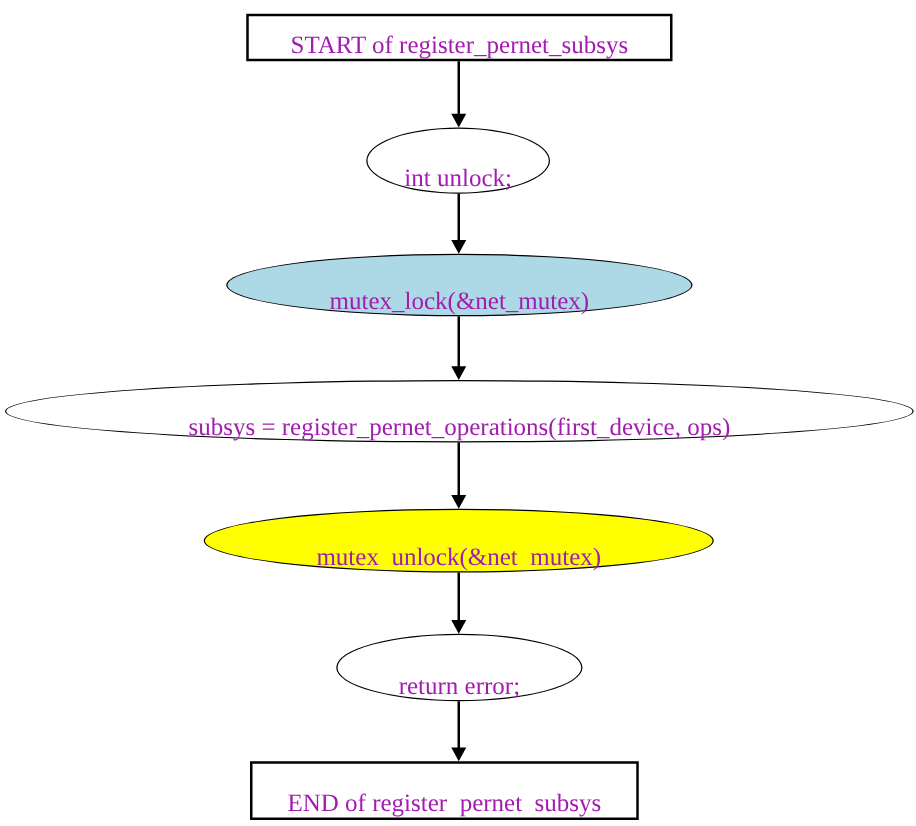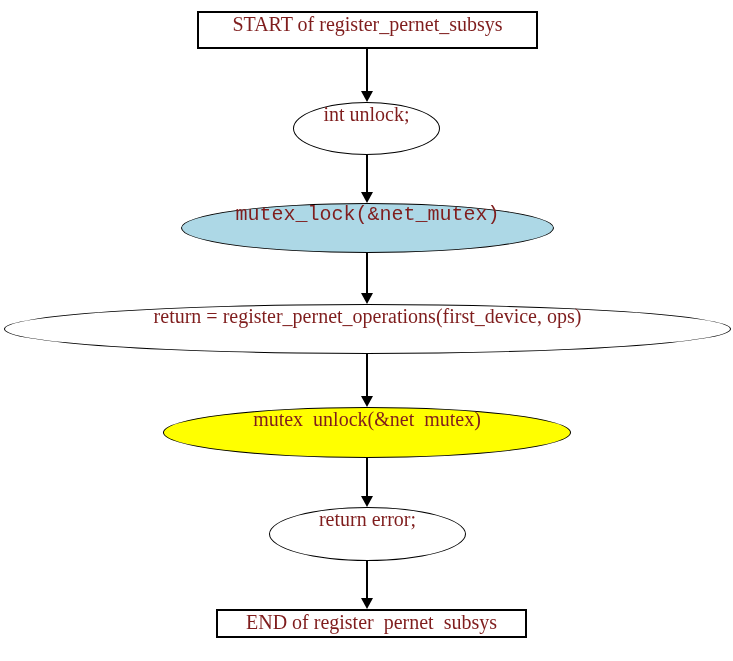--- a/index.html
+++ b/index.html
@@ -9,24 +9,24 @@
     font-family: "Liberation Serif", "DejaVu Serif", serif;
   }
   #canvas {
     position: relative;
     width: 733px; height: 661px;
     background: #ffffff;
     overflow: hidden;
   }
   .node {
     position: absolute;
-    display: flex; align-items: flex-start; justify-content: center;
+    display: flex; align-items: flex-end; justify-content: center;
     box-sizing: border-box;
     background: #ffffff;
-    color: #7f1d1d;
+    color: #a21caf;
     font-size: 20px;
   }
   .box { border: 2px solid #000000; }
   .ellipse { border: 1.5px solid #000000; border-radius: 50%; }
   .label { white-space: pre; text-align: center; line-height: 1.1; }
   .edge { position: absolute; width: 12px; margin-left: -6px; }
   .edge .shaft {
     position: absolute; left: 5px; top: 0;
     width: 2px; height: calc(100% - 10px);
     background: #000000;
@@ -45,37 +45,37 @@
 <div id="canvas">
 
   <div class="node box" style="left: 197px; top: 11px; width: 341px; height: 38px; background: rgb(255, 255, 255);">
     <span class="label">START of register_pernet_subsys</span>
   </div>
 
   <div class="node ellipse" style="left: 293px; top: 102px; width: 147px; height: 53px; background: rgb(255, 255, 255);">
     <span class="label">int unlock;</span>
   </div>
 
-  <div class="node ellipse" style="left: 181px; top: 203px; width: 373px; height: 50px; background: rgb(173, 216, 230); font-family: Liberation Mono, monospace;">
+  <div class="node ellipse" style="left: 181px; top: 203px; width: 373px; height: 50px; background: rgb(173, 216, 230);">
     <span class="label">mutex_lock(&amp;net_mutex)</span>
   </div>
 
   <div class="node ellipse" style="left: 4px; top: 304px; width: 727px; height: 50px; background: rgb(255, 255, 255);">
-    <span class="label">return = register_pernet_operations(first_device, ops)</span>
+    <span class="label">subsys = register_pernet_operations(first_device, ops)</span>
   </div>
 
   <div class="node ellipse" style="left: 269px; top: 507px; width: 197px; height: 54px; background: rgb(255, 255, 255);">
     <span class="label">return error;</span>
   </div>
 
   <div class="node ellipse" style="left: 163px; top: 407px; width: 408px; height: 51px; background: rgb(255, 255, 0);">
     <span class="label">mutex  unlock(&amp;net  mutex)</span>
   </div>
 
-  <div class="node box" style="left: 216px; top: 609px; width: 311px; height: 29px; background: rgb(255, 255, 255);">
+  <div class="node box" style="left: 200px; top: 609px; width: 311px; height: 47px; background: rgb(255, 255, 255);">
     <span class="label">END of register  pernet  subsys</span>
   </div>
 
   <div class="edge" style="left:367px; top:49px; height:53px;">
     <div class="shaft"></div>
     <div class="head"></div>
   </div>
 
   <div class="edge" style="left:367px; top:155px; height:48px;">
     <div class="shaft"></div>

